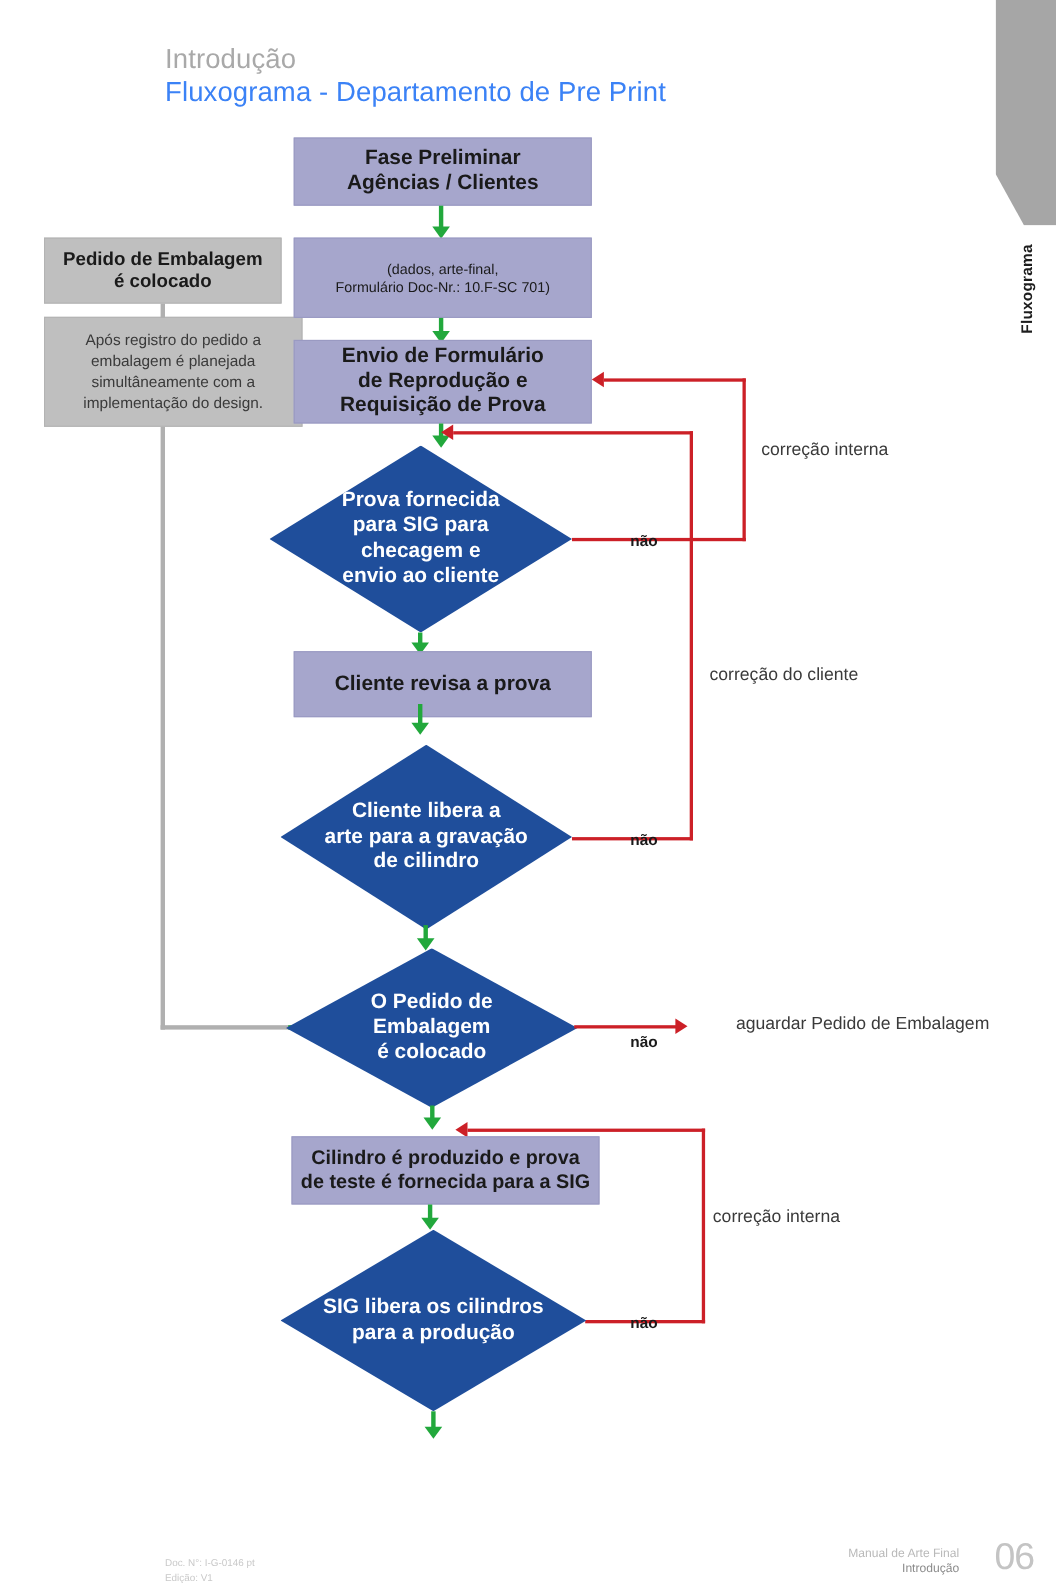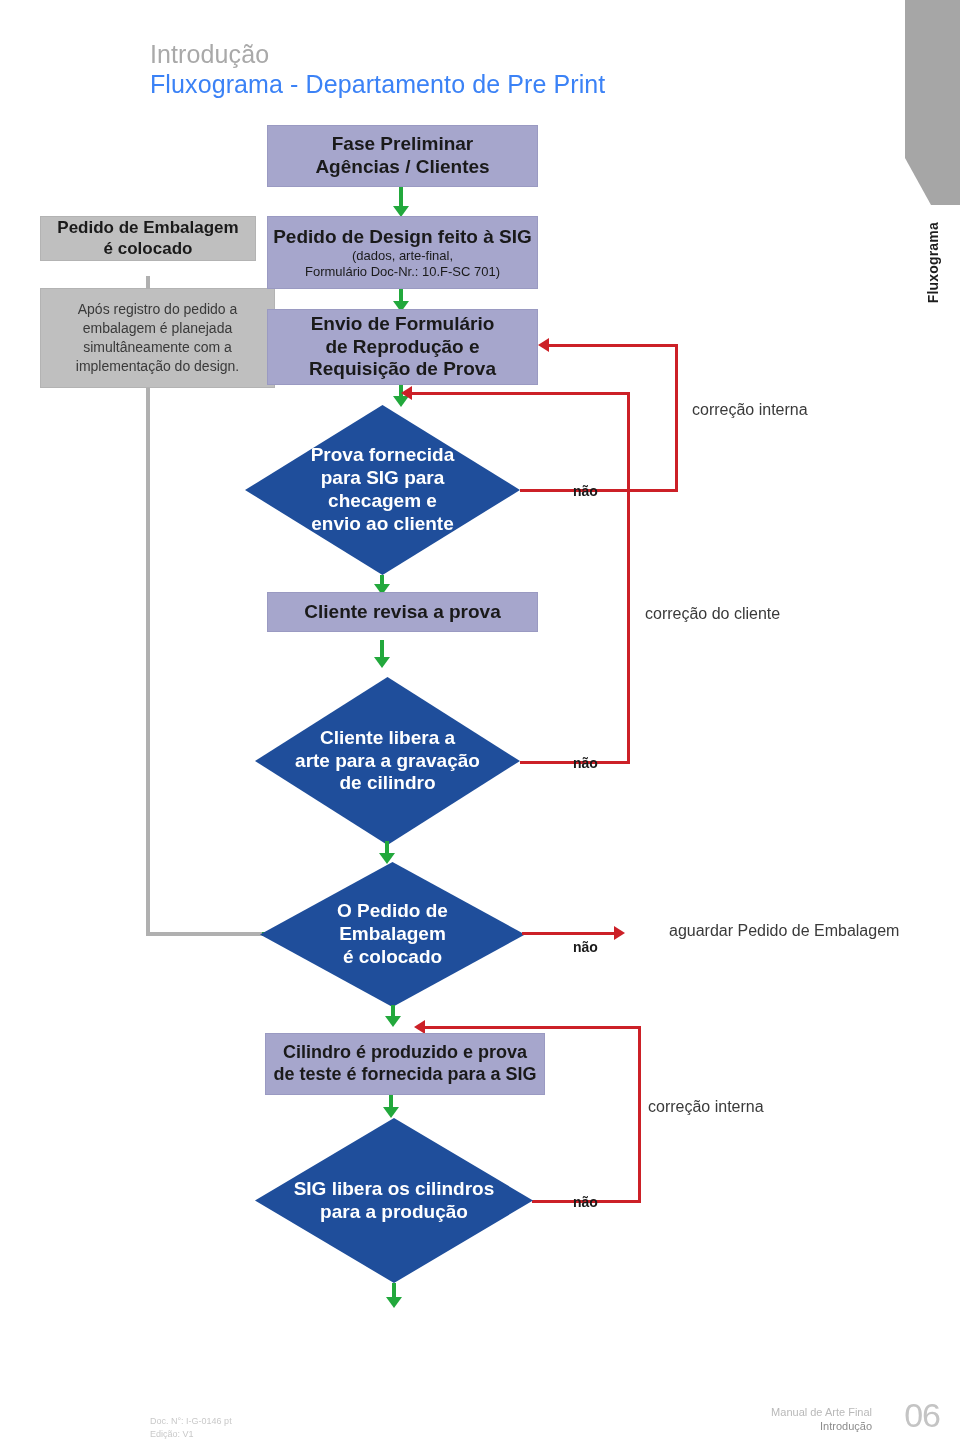--- a/index.html
+++ b/index.html
@@ -103,39 +103,38 @@
   </div>
 
   <div class="node rect lav" style="left:267px;top:125px;width:271px;height:62px;">
     <div class="ln" style="font-size:19px;">Fase Preliminar</div>
     <div class="ln" style="font-size:19px;">Agências / Clientes</div>
   </div>
 
   <div class="gstem" style="left:399px;top:187px;width:4px;height:22px;"></div>
   <div class="garrow down" style="left:393px;top:206px;"></div>
 
-  <div class="node rect gray" style="left:40px;top:216px;width:216px;height:45px;align-items:center;">
+  <div class="node rect gray" style="left:40px;top:216px;width:216px;height:60px;align-items:center;">
     <div class="ln" style="font-size:17px;">Pedido de Embalagem</div>
     <div class="ln" style="font-size:17px;">é colocado</div>
   </div>
 
   <div class="node rect gray" style="left:40px;top:288px;width:235px;height:100px;padding:6px 12px;">
     <div class="note" style="font-size:14px;">Após registro do pedido a embalagem é planejada simultâneamente com a implementação do design.</div>
   </div>
 
   <div class="gline" style="left:146px;top:276px;width:4px;height:13px;"></div>
 
   <div class="gline" style="left:146px;top:388px;width:4px;height:548px;"></div>
   <div class="gline" style="left:146px;top:932px;width:120px;height:4px;"></div>
 
   <div class="gstem" style="left:262px;top:932px;width:22px;height:4px;"></div>
   <div class="garrow right" style="left:281px;top:926px;"></div>
 
   <div class="node rect lav" style="left:267px;top:216px;width:271px;height:73px;">
-    <div class="ln" style="font-size:19px;">Pedido de Design feito à SIG</div>
     <div class="sm" style="font-size:13px;">(dados, arte-final,</div>
     <div class="sm" style="font-size:13px;">Formulário Doc-Nr.: 10.F-SC 701)</div>
   </div>
 
   <div class="gstem" style="left:399px;top:289px;width:4px;height:15px;"></div>
   <div class="garrow down" style="left:393px;top:301px;"></div>
 
   <div class="node rect lav" style="left:267px;top:309px;width:271px;height:76px;">
     <div class="ln" style="font-size:19px;">Envio de Formulário</div>
     <div class="ln" style="font-size:19px;">de Reprodução e</div>
@@ -162,21 +161,21 @@
       <div>envio ao cliente</div>
     </div>
   </div>
 
   <div class="lbl-nao" style="left:573px;top:483px;">não</div>
   <div class="lbl-side" style="left:692px;top:401px;">correção interna</div>
 
   <div class="gstem" style="left:380px;top:575px;width:4px;height:12px;"></div>
   <div class="garrow down" style="left:374px;top:584px;"></div>
 
-  <div class="node rect lav" style="left:267px;top:592px;width:271px;height:40px;">
+  <div class="node rect lav" style="left:267px;top:592px;width:271px;height:60px;">
     <div class="ln" style="font-size:19px;">Cliente revisa a prova</div>
   </div>
 
   <div class="lbl-side" style="left:645px;top:605px;">correção do cliente</div>
 
   <div class="gstem" style="left:380px;top:640px;width:4px;height:20px;"></div>
   <div class="garrow down" style="left:374px;top:657px;"></div>
 
   <div class="node diamond" style="left:255px;top:677px;width:265px;height:168px;">
     <div class="dt" style="font-size:19px;">

